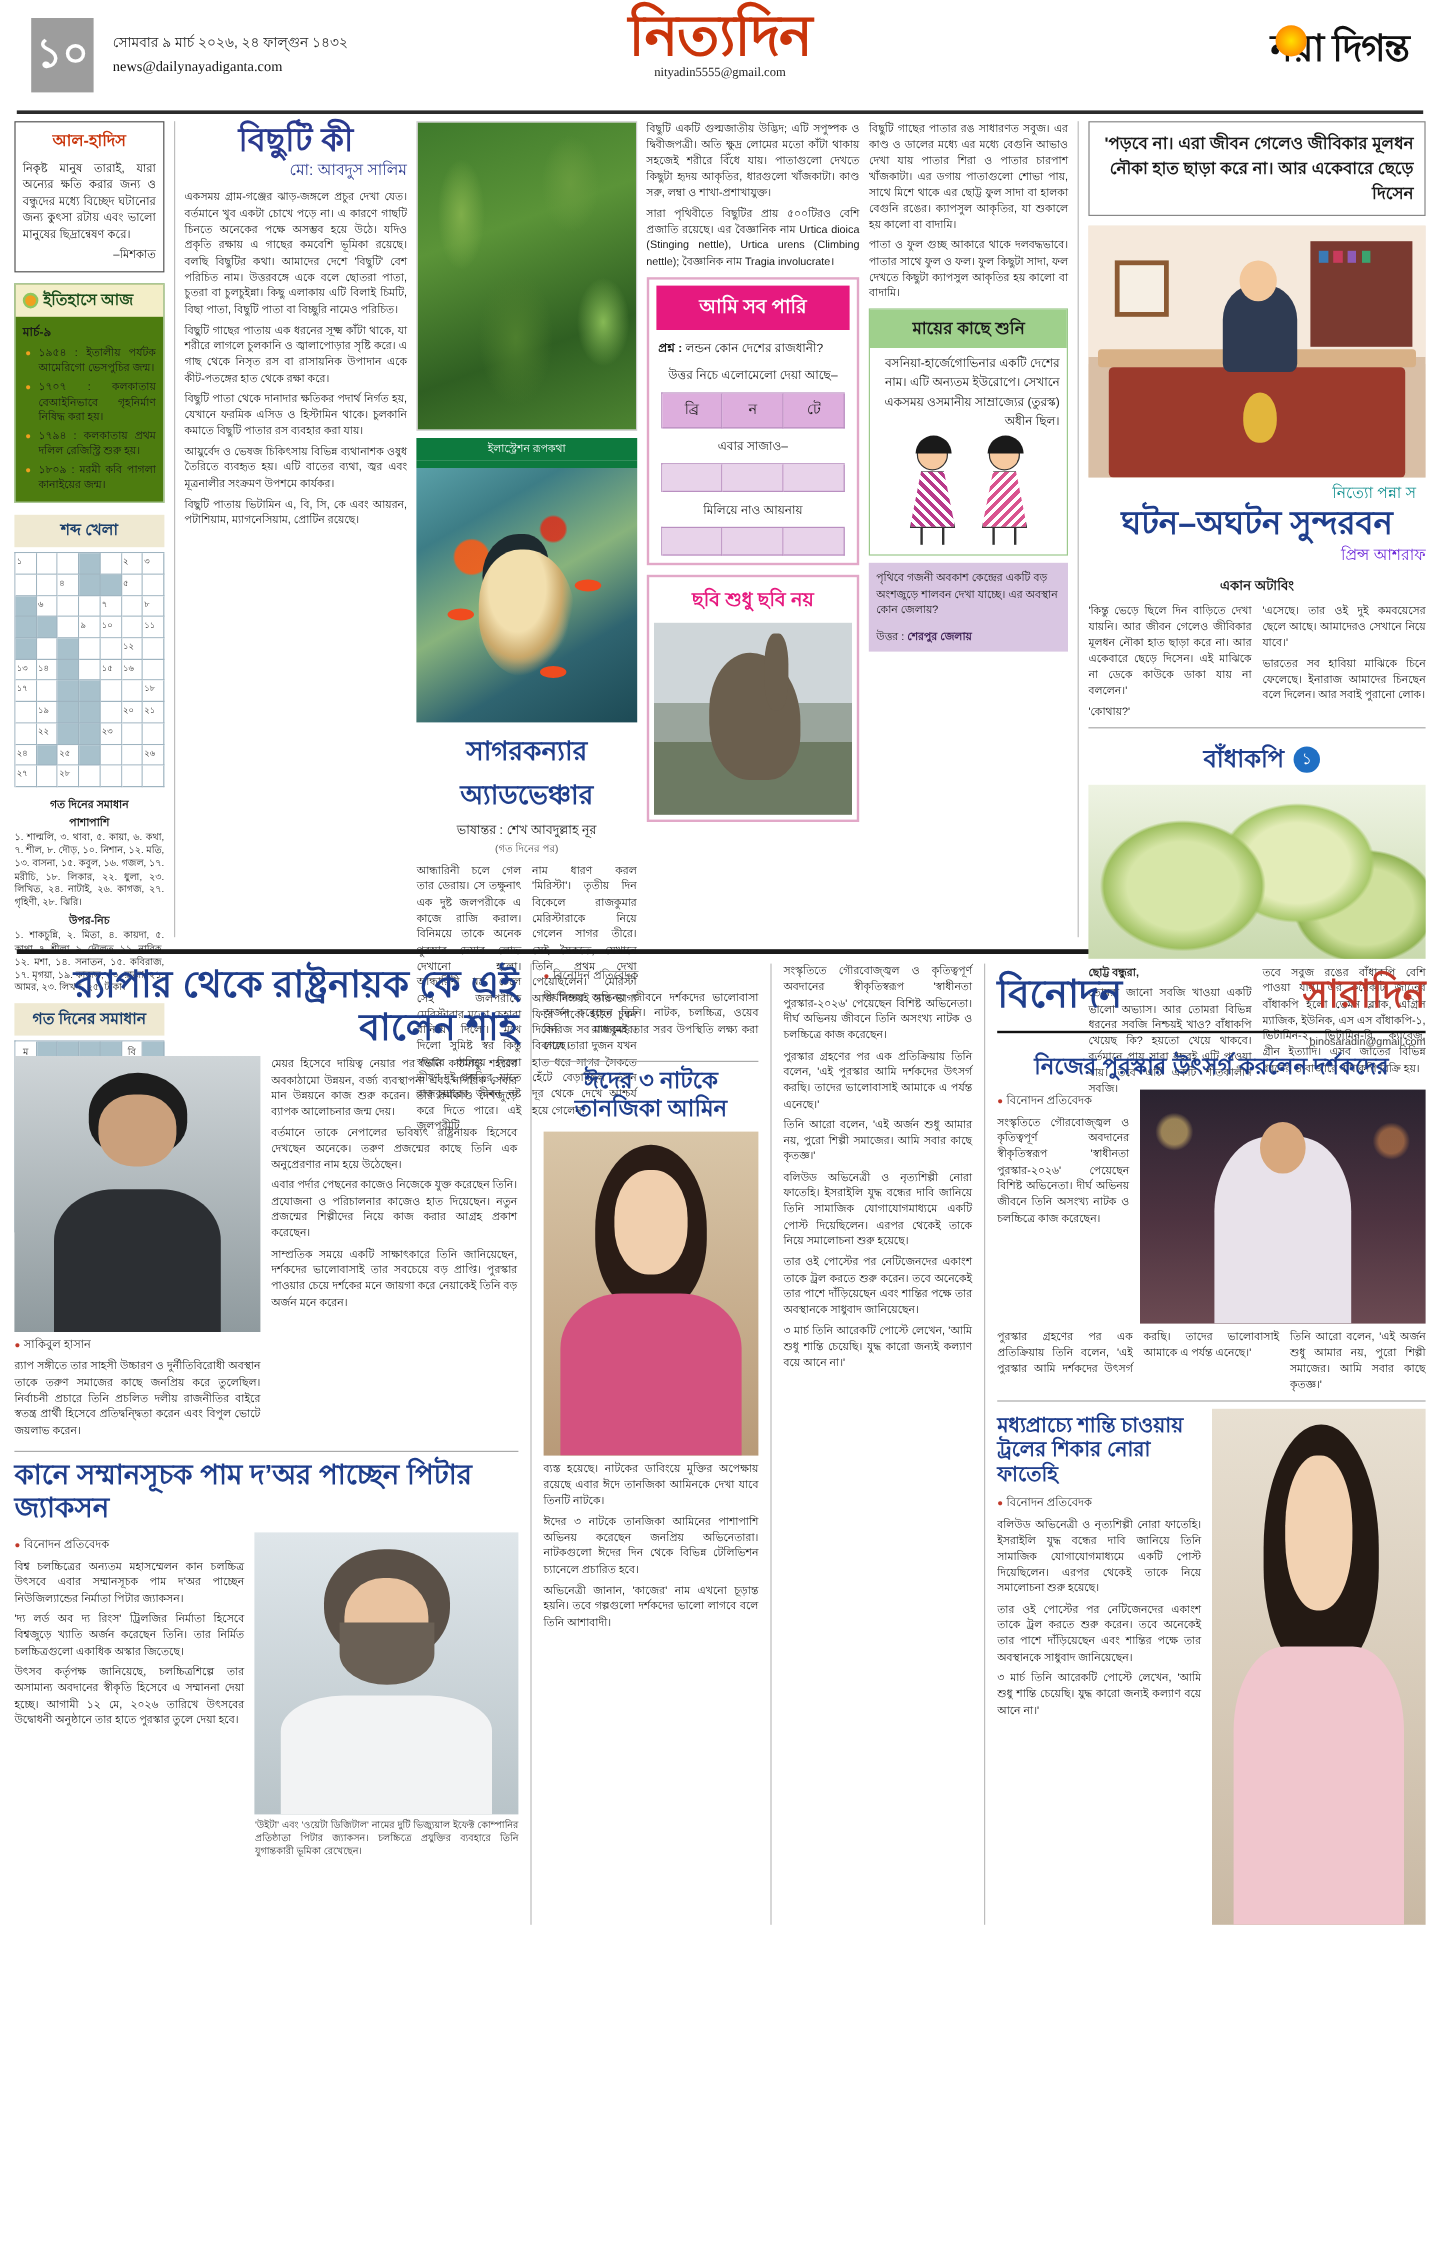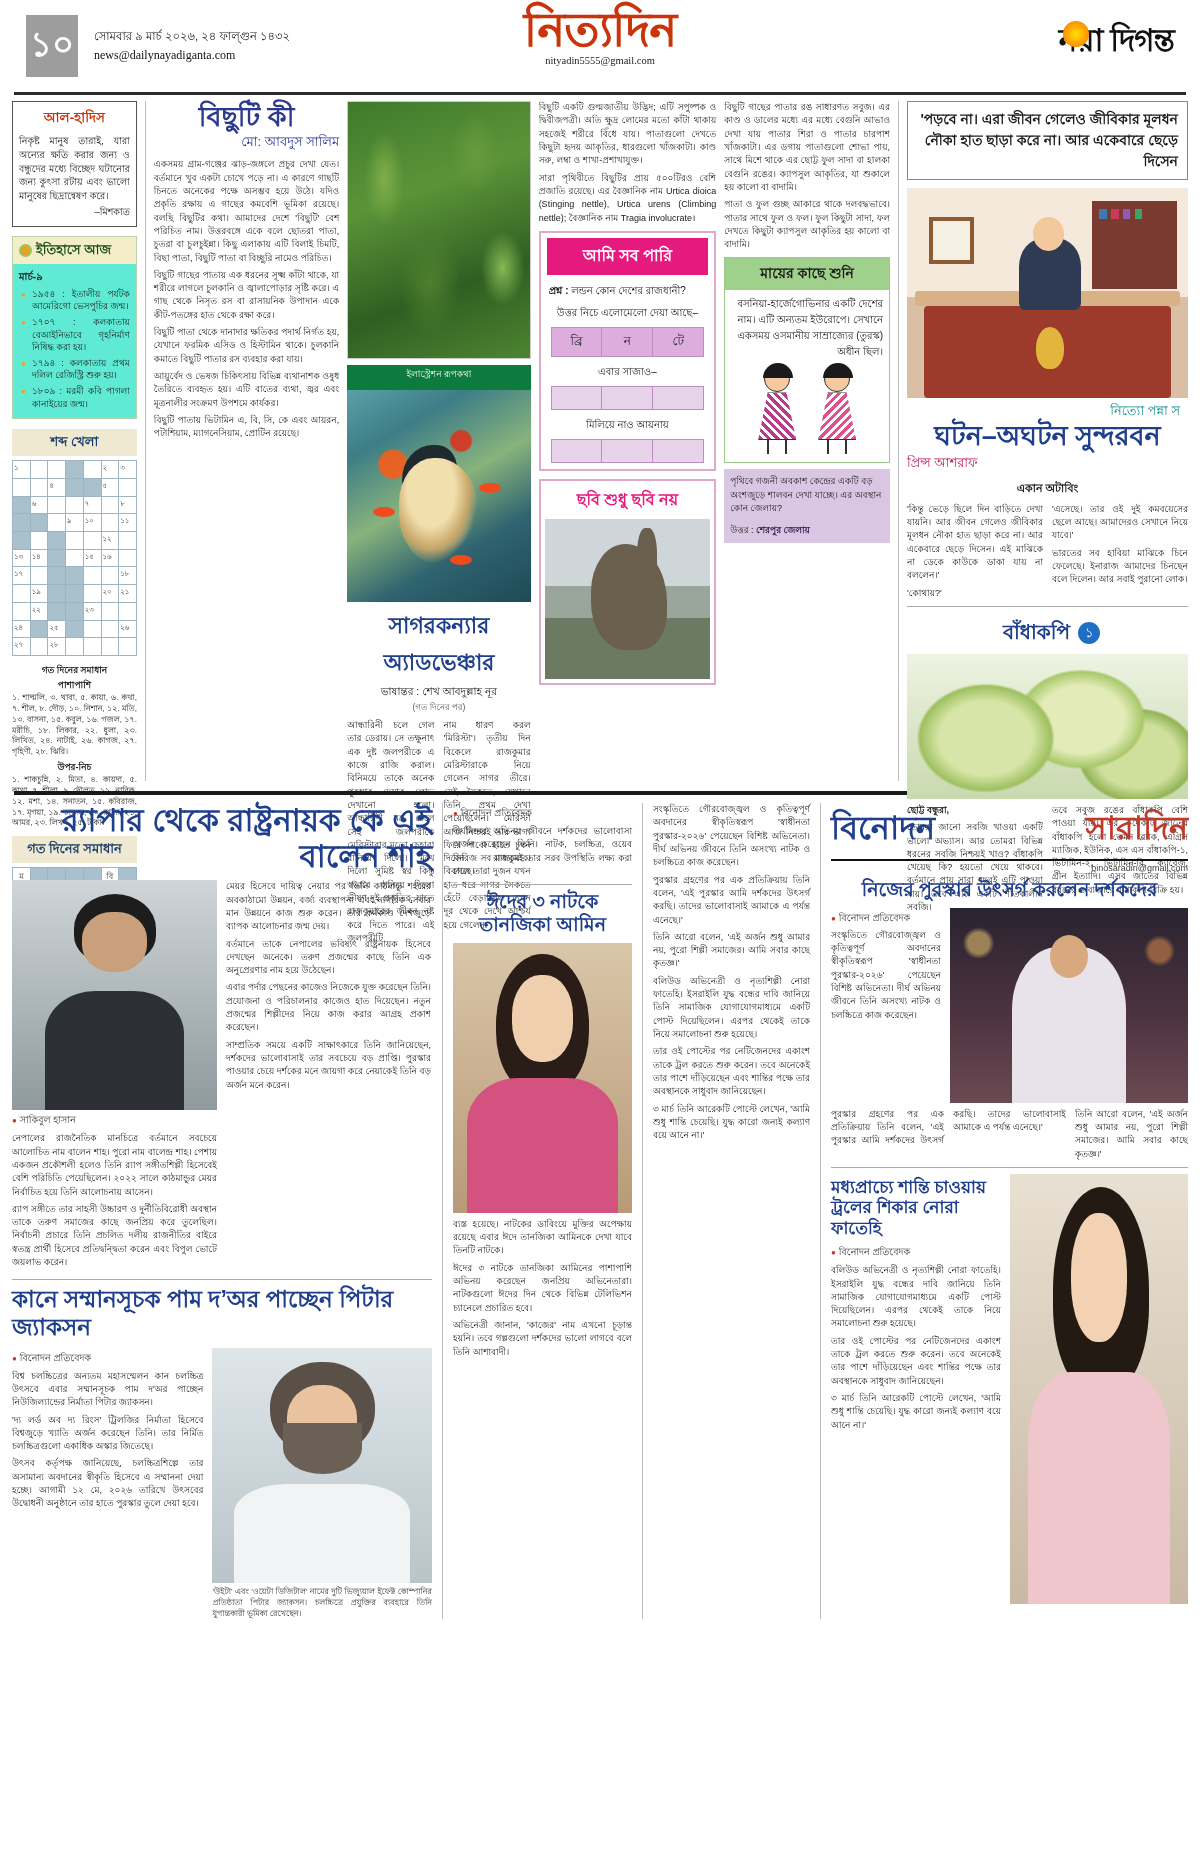--- a/index.html
+++ b/index.html
@@ -55,21 +55,21 @@
   .vdiv { width:1px; background:#bdbdbd; }
 
   
   .hadis {
     border:1px solid #555; padding:5px 6px 6px 6px; margin-bottom:9px;
   }
   .hadis h3 { margin:0 0 4px 0; font-size:13.5px; color:#c9340a; text-align:center; font-weight:bold;}
   .hadis p { margin:0; font-size:9.5px; line-height:1.45; text-align:justify; }
   .hadis .src { display:block; text-align:right; font-size:9.5px; margin-top:2px;}
 
-  .history { background:#5eead4; border:1px solid #b8d3ab; padding:5px 6px; margin-bottom:10px; }
+  .history { background:#4d7c0f; border:1px solid #b8d3ab; padding:5px 6px; margin-bottom:10px; }
   .history .hdr { display:flex; align-items:center; gap:4px; background:#f3eec8; margin:-5px -6px 5px -6px; padding:3px 6px;}
   .history .hdr .dot { width:13px;height:13px;border-radius:50%;background:#f0a020;border:2px solid #8fc760;}
   .history .hdr h3 { margin:0; font-size:13px; font-weight:bold; color:#1b4d1b;}
   .history .md { font-size:10px; font-weight:bold; margin:0 0 2px 0;}
   .history ul { margin:0; padding-left:13px; }
   .history li { font-size:9px; line-height:1.4; margin-bottom:3px; list-style:none; position:relative; text-align:justify;}
   .history li:before { content:"\25CF"; color:#f0a020; position:absolute; left:-11px; font-size:8px; top:1px;}
 
   .puzzhdr { background:#efe9d2; text-align:center; padding:3px; font-size:13px; font-weight:bold; color:#1b3f6b; margin-bottom:4px;}
   .grid { display:grid; grid-template-columns:repeat(7,1fr); border-left:1px solid #9fb4c0; border-top:1px solid #9fb4c0; margin-bottom:8px;}
@@ -158,21 +158,21 @@
   .office .deskTop { position:absolute;left:3%;bottom:44%;width:94%;height:7%;background:#d8b187;border-radius:3px;}
   .office .man { position:absolute;left:40%;bottom:42%;width:22%;height:34%;background:#2f3b52;border-radius:40% 40% 10% 10%;}
   .office .face { position:absolute;left:45%;bottom:70%;width:11%;height:16%;background:#f3c89c;border-radius:50%;}
   .office .shelf { position:absolute;right:4%;top:6%;width:30%;height:42%;background:#7a3a30;}
   .office .book { position:absolute; width:9%; height:11%; }
   .office .emblem { position:absolute;left:46%;bottom:14%;width:10%;height:20%;background:#e2b63c;border-radius:50% 50% 45% 45%;}
   .office .frame { position:absolute;left:8%;top:14%;width:16%;height:22%;background:#f6efe4;border:4px solid #8c5a33;}
 
   .nitpanna { font-size:13px; color:#128f8f; text-align:right; padding-right:8px; margin-top:3px;}
   .ghotan { font-size:27px; font-weight:bold; color:#1f3e8c; text-align:center; line-height:1.1; margin:0;}
-  .ghotanby { font-size:13px; color:#be185d; text-align:left; margin:1px 0 6px;}
+  .ghotanby { font-size:13px; color:#6d28d9; text-align:right; margin:1px 0 6px;}
   .tagline { font-size:11px; font-weight:bold; text-align:center; margin:3px 0 4px;}
 
   .cabbage { height:145px; width:100%; background:
     radial-gradient(ellipse 30% 46% at 28% 58%, #d7e6a8 0 55%, #9fc060 78%, transparent 82%),
     radial-gradient(ellipse 28% 42% at 62% 45%, #e3ecb8 0 55%, #a9c96c 78%, transparent 82%),
     radial-gradient(ellipse 26% 40% at 82% 70%, #cfe09c 0 55%, #92b455 78%, transparent 82%),
     linear-gradient(180deg,#eef3e3 0%, #c9d9ae 100%);}
   .badhakopi { display:flex; align-items:center; justify-content:center; gap:8px; padding:4px 0;}
   .badhakopi .t { font-size:20px; font-weight:bold; color:#1f3e8c;}
   .badhakopi .num { width:22px;height:22px;border-radius:50%;background:#1f6fc4;color:#fff;font-size:13px;display:flex;align-items:center;justify-content:center;}
@@ -598,21 +598,20 @@
       <h2 class="rapper">র‍্যাপার থেকে রাষ্ট্রনায়ক কে এই বালেন শাহ</h2>
       <div style="display:flex;gap:9px">
         <div style="width:205px">
           <div class="portrait">
             <div class="h"></div>
             <div class="f"></div>
             <div class="b"></div>
           </div>
           <div class="byl">সাকিবুল হাসান</div>
           <div class="body">
-            <p>নেপালের রাজনৈতিক মানচিত্রে বর্তমানে সবচেয়ে আলোচিত নাম বালেন শাহ। পুরো নাম বালেন্দ্র শাহ। পেশায় একজন প্রকৌশলী হলেও তিনি র‍্যাপ সঙ্গীতশিল্পী হিসেবেই বেশি পরিচিতি পেয়েছিলেন। ২০২২ সালে কাঠমান্ডুর মেয়র নির্বাচিত হয়ে তিনি আলোচনায় আসেন।</p>
             <p>র‍্যাপ সঙ্গীতে তার সাহসী উচ্চারণ ও দুর্নীতিবিরোধী অবস্থান তাকে তরুণ সমাজের কাছে জনপ্রিয় করে তুলেছিল। নির্বাচনী প্রচারে তিনি প্রচলিত দলীয় রাজনীতির বাইরে স্বতন্ত্র প্রার্থী হিসেবে প্রতিদ্বন্দ্বিতা করেন এবং বিপুল ভোটে জয়লাভ করেন।</p>
           </div>
         </div>
         <div style="width:205px" class="body">
           <p>মেয়র হিসেবে দায়িত্ব নেয়ার পর তিনি কাঠমান্ডু শহরের অবকাঠামো উন্নয়ন, বর্জ্য ব্যবস্থাপনা এবং নাগরিক সেবার মান উন্নয়নে কাজ শুরু করেন। তার কর্মকাণ্ড দেশজুড়ে ব্যাপক আলোচনার জন্ম দেয়।</p>
           <p>বর্তমানে তাকে নেপালের ভবিষ্যৎ রাষ্ট্রনায়ক হিসেবে দেখছেন অনেকে। তরুণ প্রজন্মের কাছে তিনি এক অনুপ্রেরণার নাম হয়ে উঠেছেন।</p>
           <p>এবার পর্দার পেছনের কাজেও নিজেকে যুক্ত করেছেন তিনি। প্রযোজনা ও পরিচালনার কাজেও হাত দিয়েছেন। নতুন প্রজন্মের শিল্পীদের নিয়ে কাজ করার আগ্রহ প্রকাশ করেছেন।</p>
           <p>সাম্প্রতিক সময়ে একটি সাক্ষাৎকারে তিনি জানিয়েছেন, দর্শকদের ভালোবাসাই তার সবচেয়ে বড় প্রাপ্তি। পুরস্কার পাওয়ার চেয়ে দর্শকের মনে জায়গা করে নেয়াকেই তিনি বড় অর্জন মনে করেন।</p>
         </div>
       </div>

